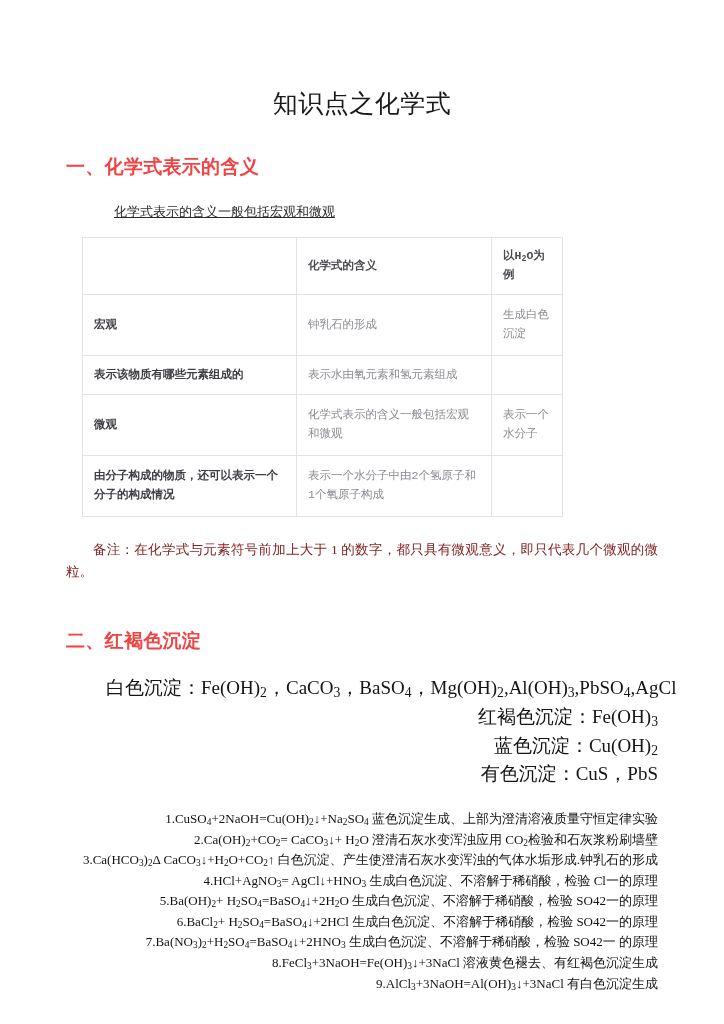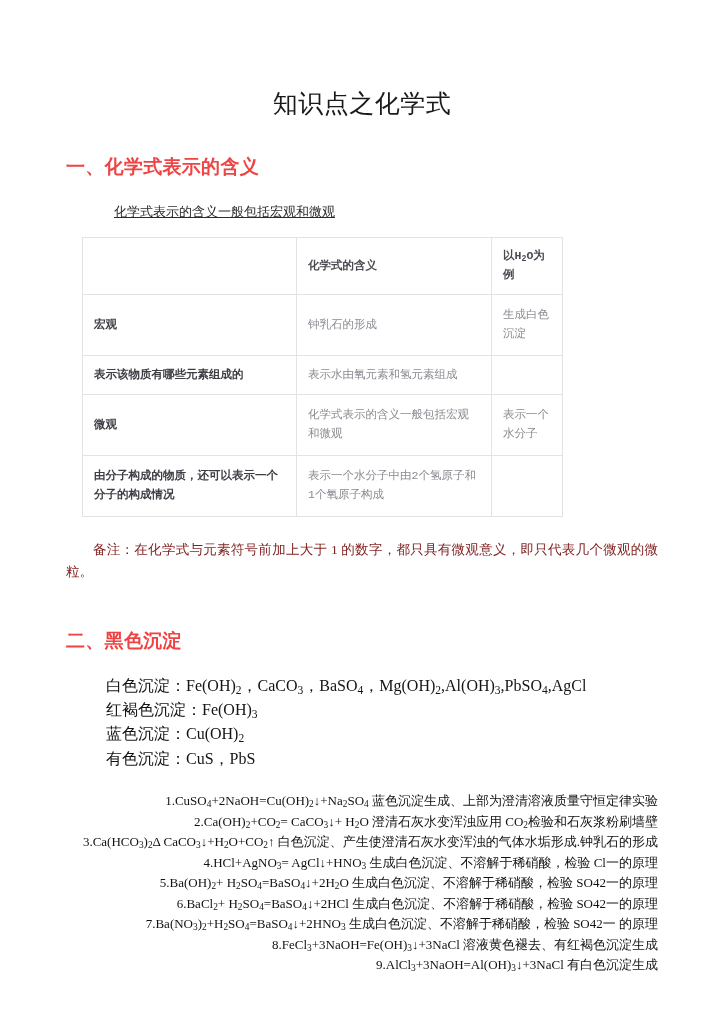--- a/index.html
+++ b/index.html
@@ -115,23 +115,24 @@
     line-height: 1.62;
     color: #7f1d1d;
     text-indent: 2em;
     text-align: justify;
   }
 
   
   .precip-block {
     padding-top: 20px;
     padding-left: 40px;
-    font-size: 16px;
+    font-size: 19px;
     line-height: 1.52;
     color: #141414;
+    text-align: right;
   }
   .precip-block .pline { white-space: nowrap; }
 
   
   .rxn-block {
     padding-top: 20px;
     padding-left: 6px;
     font-size: 13px;
     line-height: 1.58;
     color: #121212;
@@ -184,21 +185,21 @@
           <td class="rowlabel">由分子构成的物质，还可以表示一个分子的构成情况</td>
           <td>表示一个水分子中由2个氢原子和1个氧原子构成</td>
           <td></td>
         </tr>
       </tbody>
     </table>
   </div>
 
   <p class="note-para">备注：在化学式与元素符号前加上大于 1 的数字，都只具有微观意义，即只代表几个微观的微粒。</p>
 
-  <h2 class="sec-heading" id="h-sec2">二、黑色沉淀</h2>
+  <h2 class="sec-heading" id="h-sec2">二、红褐色沉淀</h2>
 
   <div class="precip-block">
     <div class="pline">白色沉淀：Fe(OH)<sub>2</sub>，CaCO<sub>3</sub>，BaSO<sub>4</sub>，Mg(OH)<sub>2</sub>,Al(OH)<sub>3</sub>,PbSO<sub>4</sub>,AgCl</div>
     <div class="pline">红褐色沉淀：Fe(OH)<sub>3</sub></div>
     <div class="pline">蓝色沉淀：Cu(OH)<sub>2</sub></div>
     <div class="pline">有色沉淀：CuS，PbS</div>
   </div>
 
 
   <div class="rxn-block">

